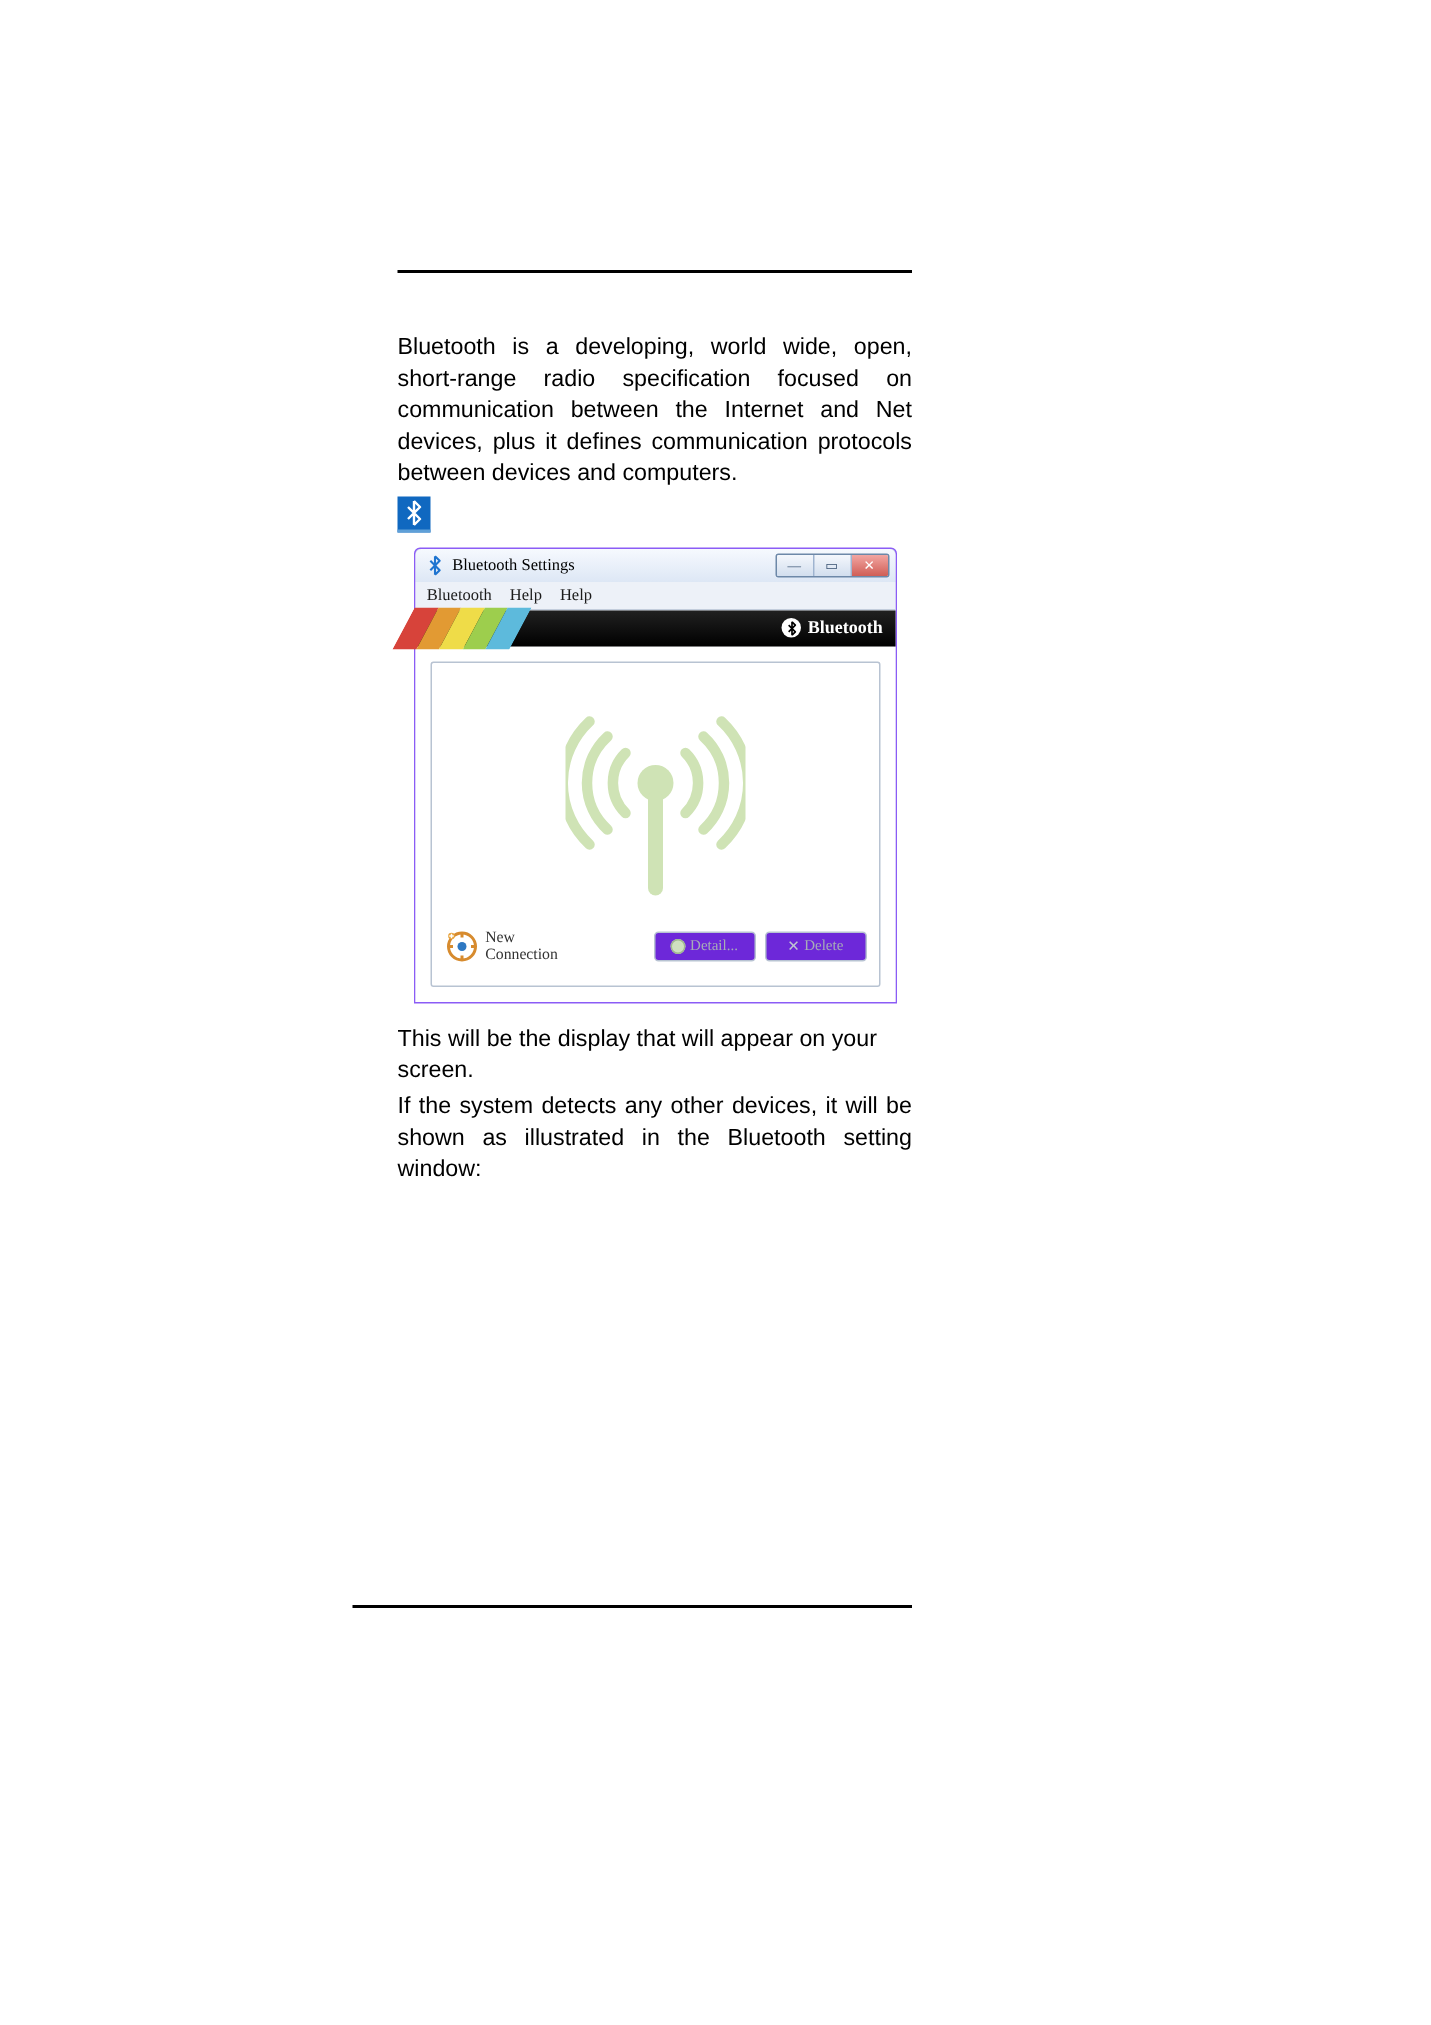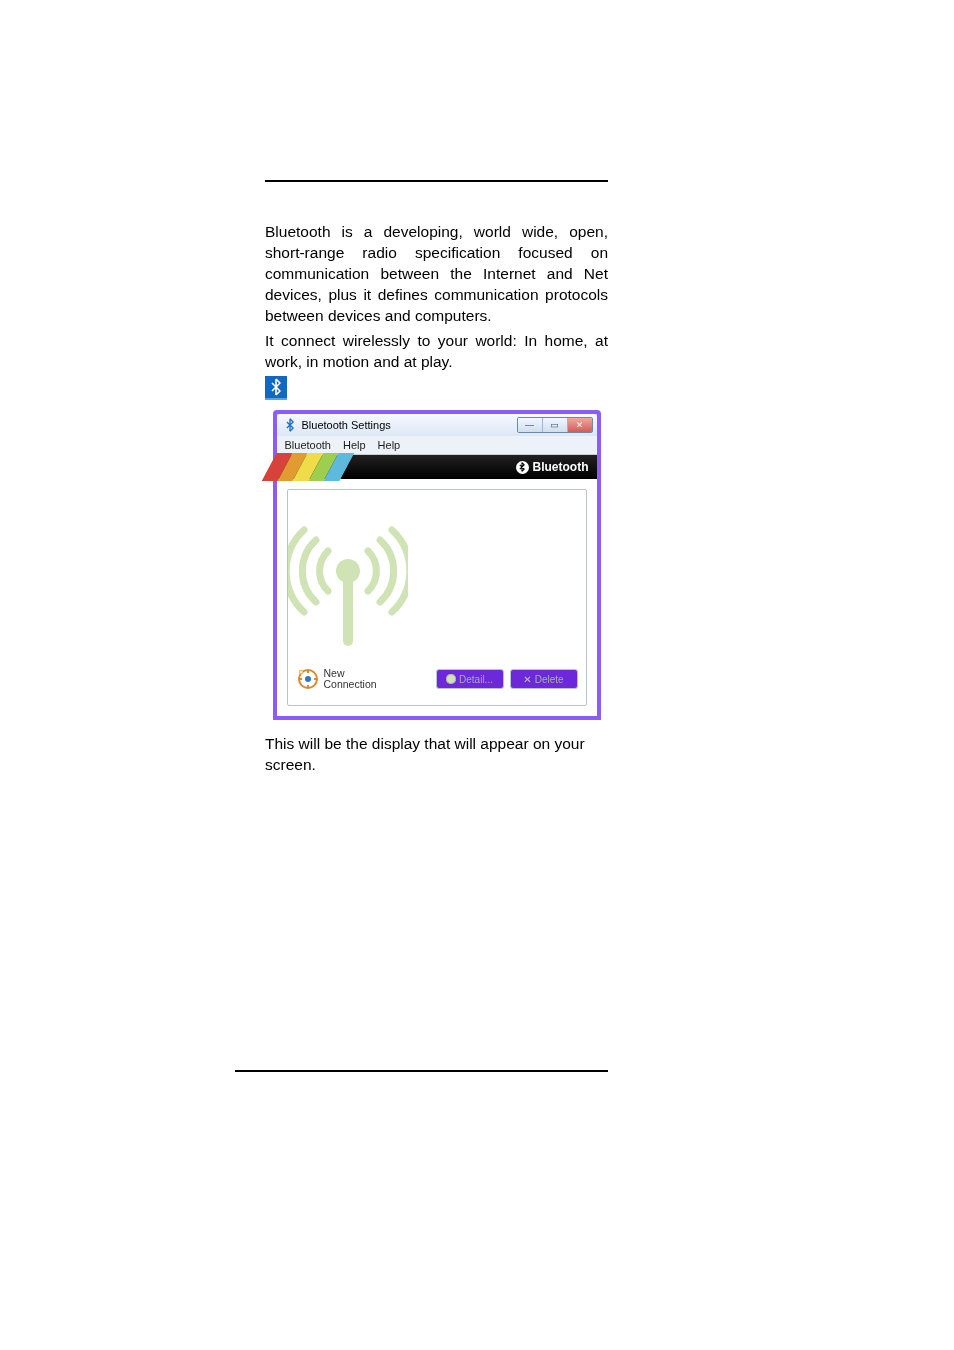--- a/index.html
+++ b/index.html
@@ -47,23 +47,23 @@
     text-align: center;
   }
   .inline-icon svg { display: block; margin: 2px auto; }
   .screenshot-wrap {
     display: flex;
     justify-content: center;
     margin: 10px 0 14px 0;
   }
   .bt-window {
     width: 320px;
-    border: 4px solid #8b5cf6;
+    border: 1px solid #8b5cf6;
     border-radius: 4px 4px 0 0;
-    font-family: Liberation Sans, sans-serif;
+    font-family: Liberation Serif, serif;
     font-size: 11px;
     background: #eceef3;
     box-shadow: 0 0 0 1px #c8d2e2 inset;
   }
   .titlebar {
     height: 22px;
     display: flex;
     align-items: center;
     padding: 0 4px 0 6px;
     background: linear-gradient(#f6f9fe, #dde7f5);
@@ -155,21 +155,21 @@
   .content-panel {
     background: #fff;
     padding: 10px;
   }
   .inner-box {
     border: 1px solid #b8c3d2;
     border-radius: 2px;
     padding: 18px 0 14px 0;
     display: flex;
     flex-direction: column;
-    align-items: flex-start;
+    align-items: center;
   }
   .signal-area {
     height: 155px;
     display: flex;
     align-items: center;
     justify-content: center;
   }
   .bottom-row {
     width: 100%;
     display: flex;
@@ -211,21 +211,20 @@
   }
 </style>
 </head>
 <body>
 
 <div class="page">
 
   <div class="hr"></div>
 
   <p class="justify">Bluetooth is a developing, world wide, open, short-range radio specification focused on communication between the Internet and Net devices, plus it defines communication protocols between devices and computers.</p>
-  <p class="justify">It connect wirelessly to your world: In home, at work, in motion and at play.</p>
 
   <p class="justify">
     <span class="inline-icon">
       <svg width="14" height="18" viewBox="0 0 12 18">
         <path d="M6 1 L6 17 M6 1 L10 5 L2 13 M6 17 L10 13 L2 5" stroke="#fff" stroke-width="1.6" fill="none" stroke-linejoin="round"></path>
       </svg>
     </span>
   </p>
 
   <div class="screenshot-wrap">
@@ -310,15 +309,16 @@
               <span>Delete</span>
             </div>
           </div>
         </div>
       </div>
 
     </div>
   </div>
 
   <p>This will be the display that will appear on your screen.</p>
+  <p class="justify">If the system detects any other devices, it will be shown as illustrated in the Bluetooth setting window:</p>
 
   <div class="hr-bottom"></div>
 </div>
 
 </body></html>

